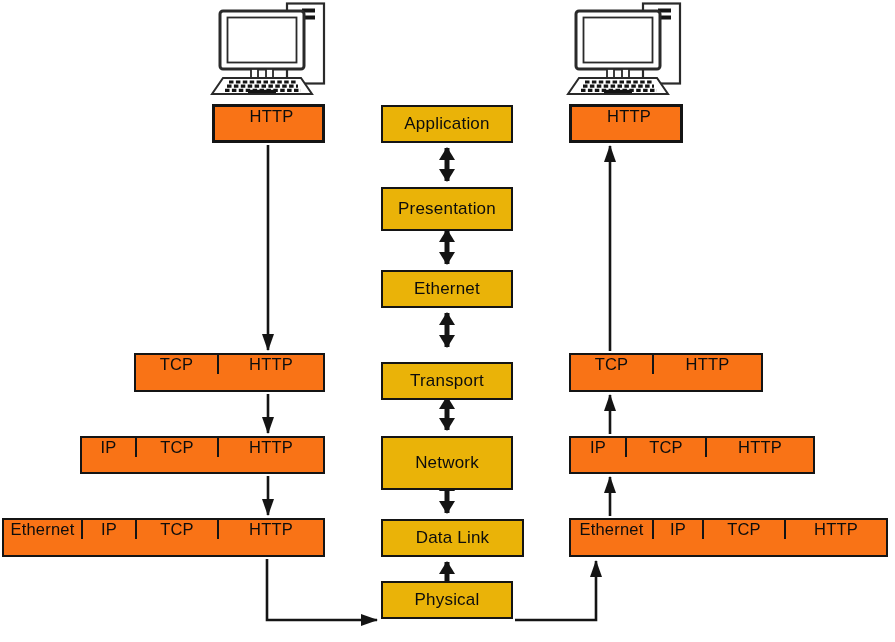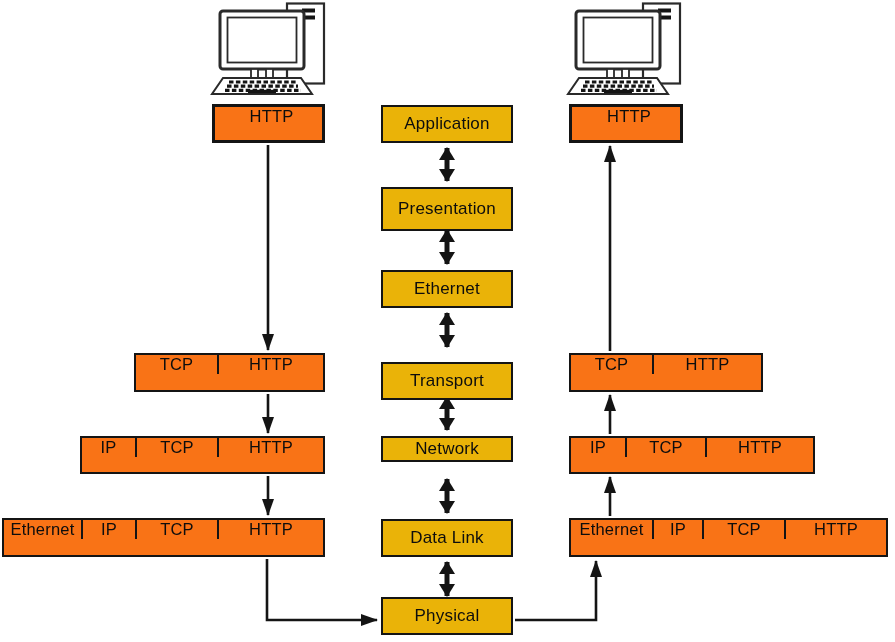--- a/index.html
+++ b/index.html
@@ -84,27 +84,27 @@
       </div>
       <div class="box" style="left: 381px; top: 187px; width: 132px; height: 44px;">
         <span>Presentation</span>
       </div>
       <div class="box" style="left: 381px; top: 270px; width: 132px; height: 38px;">
         <span>Ethernet</span>
       </div>
       <div class="box" style="left: 381px; top: 362px; width: 132px; height: 38px;">
         <span>Transport</span>
       </div>
-      <div class="box" style="left: 381px; top: 436px; width: 132px; height: 26px; align-items: center;">
+      <div class="box" style="left: 381px; top: 436px; width: 132px; height: 54px; align-items: center;">
         <span>Network</span>
       </div>
-      <div class="box" style="left: 381px; top: 519px; width: 132px; height: 38px;">
+      <div class="box" style="left: 381px; top: 519px; width: 143px; height: 38px;">
         <span>Data Link</span>
       </div>
-      <div class="box" style="left: 381px; top: 597px; width: 132px; height: 38px;">
+      <div class="box" style="left: 381px; top: 581px; width: 132px; height: 38px;">
         <span>Physical</span>
       </div>
     </div>
   <div id="left-col">
       <div class="row thick" style="left: 212px; top: 104px; width: 113px; height: 39px;">
         <div class="cell" style="width: 113px; flex: 0 0 113px;">
           <span>HTTP</span>
         </div>
       </div>
       <div class="row" style="left: 134px; top: 353px; width: 191px; height: 39px;">

